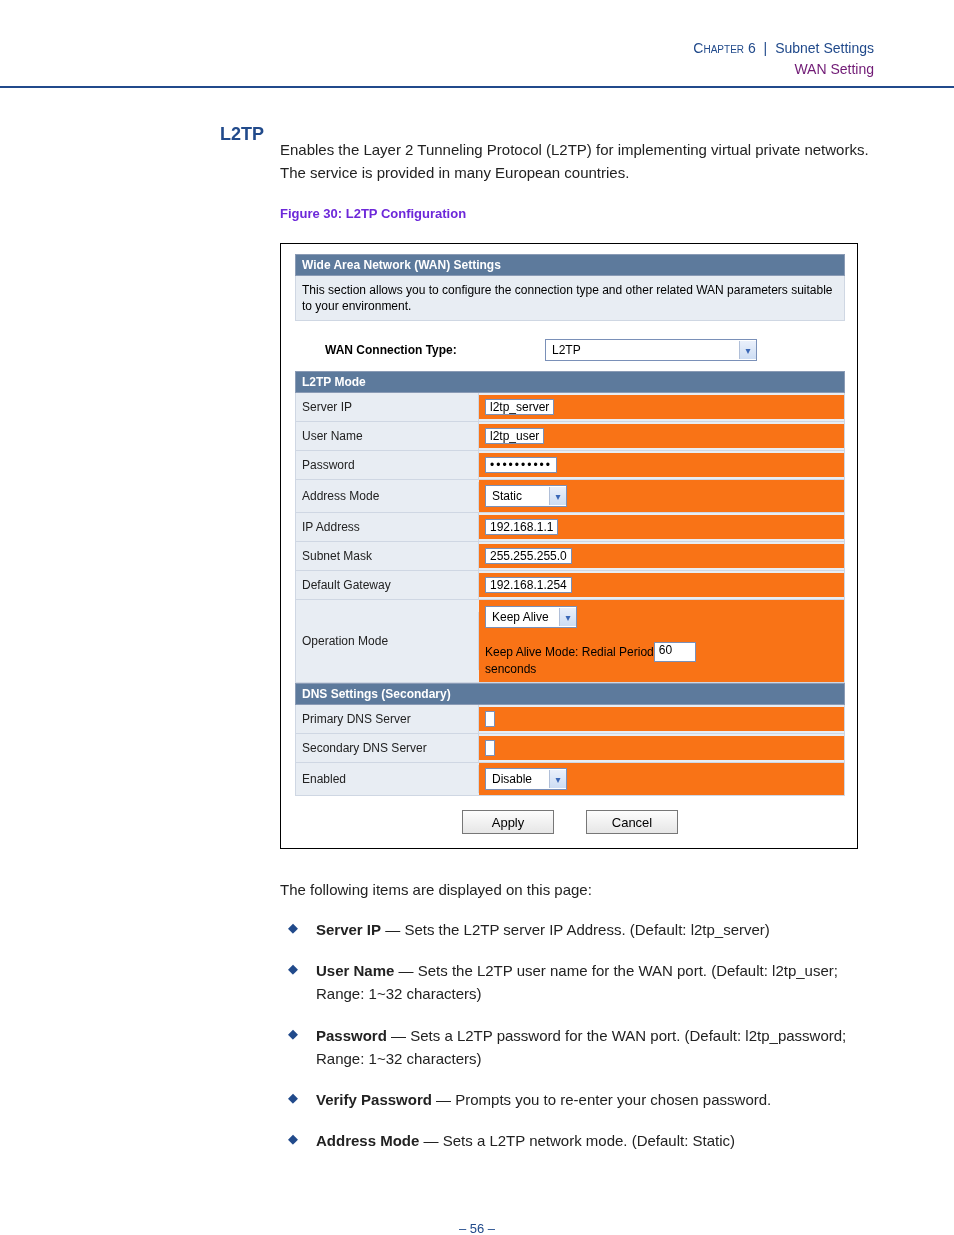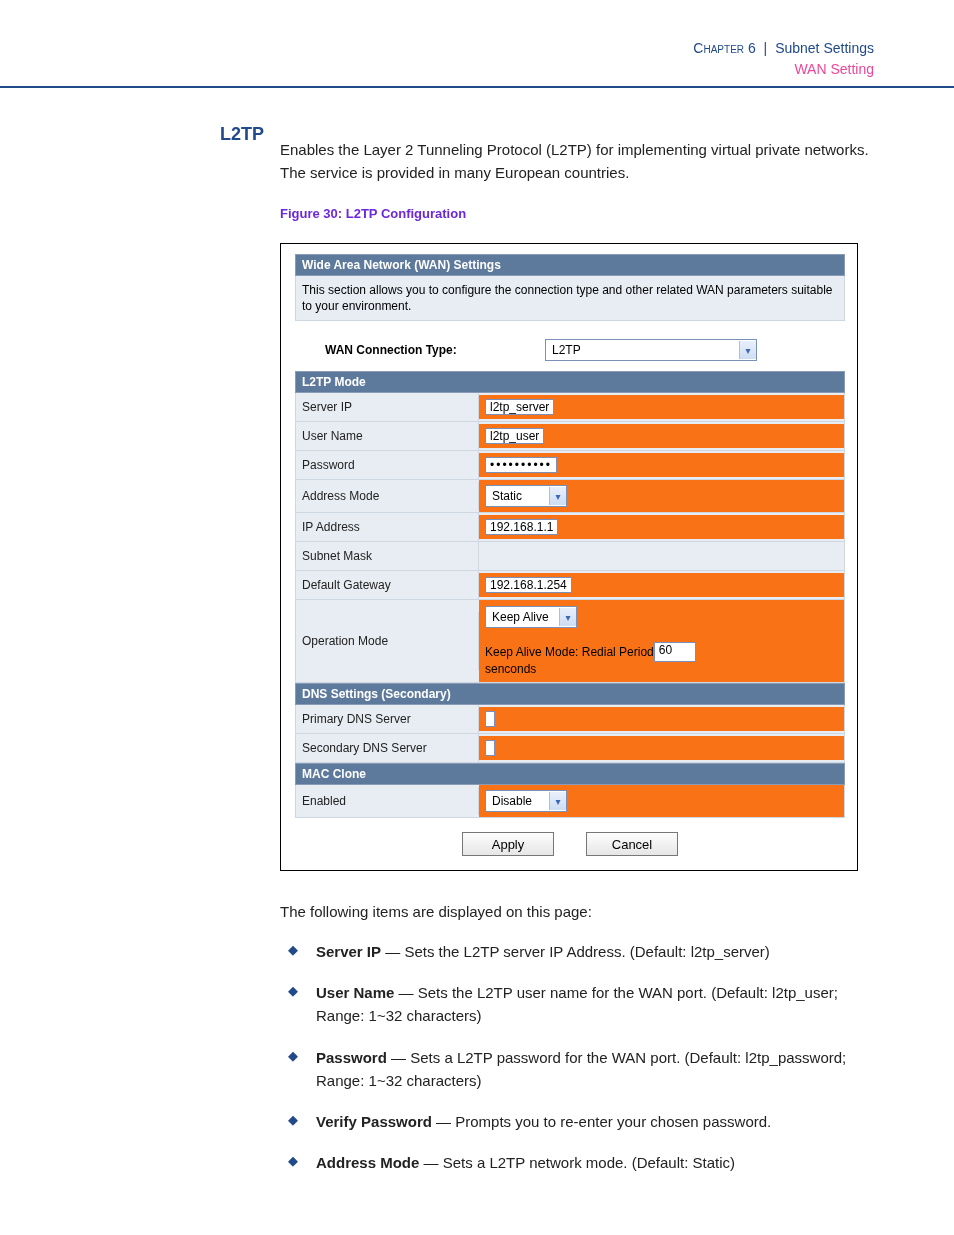--- a/index.html
+++ b/index.html
@@ -13,21 +13,21 @@
   .header {
     border-bottom: 2px solid #214a8b;
     padding: 38px 80px 6px 0;
     text-align: right;
     font-size: 14px;
     line-height: 1.5;
   }
   .header .ch { font-variant: small-caps; font-weight: normal; color: #214a8b; }
   .header .sep { color: #214a8b; padding: 0 4px; }
   .header .ns { color: #214a8b; }
-  .header .sub { color: #ec4899; }
+  .header .sub { color: #701a75; }
   .content {
     padding: 36px 80px 0 220px;
     position: relative;
   }
   .sidehead {
     position: absolute;
     left: 220px;
     top: 36px;
     font-weight: bold;
     color: #214a8b;
@@ -161,20 +161,21 @@
           <span class="arrow">▾</span>
         </span>
       </div>
     </div>
     <div class="fieldrow">
       <div class="flabel">IP Address</div>
       <div class="fval"><span class="tinput">192.168.1.1</span></div>
     </div>
     <div class="fieldrow">
       <div class="flabel">Subnet Mask</div>
+      <div class="fval"><span class="tinput">255.255.255.0</span></div>
     </div>
     <div class="fieldrow">
       <div class="flabel">Default Gateway</div>
       <div class="fval"><span class="tinput">192.168.1.254</span></div>
     </div>
     <div class="fieldrow">
       <div class="flabel" style="padding-top:22px;padding-bottom:22px">Operation Mode</div>
       <div class="fval tall">
         <span class="combo" style="width:90px;margin-bottom:8px">
           <span class="txt">Keep Alive</span>
@@ -192,21 +193,20 @@
     <div class="sectionbar">DNS Settings (Secondary)</div>
     <div class="fieldrow">
       <div class="flabel">Primary DNS Server</div>
       <div class="fval"><span class="tinput"></span></div>
     </div>
     <div class="fieldrow">
       <div class="flabel">Secondary DNS Server</div>
       <div class="fval"><span class="tinput"></span></div>
     </div>
 
-    <div class="sectionbar">MAC Clone</div>
     <div class="fieldrow">
       <div class="flabel">Enabled</div>
       <div class="fval">
         <span class="combo" style="width:80px">
           <span class="txt">Disable</span>
           <span style="flex:1"></span>
           <span class="arrow">▾</span>
         </span>
       </div>
     </div>

